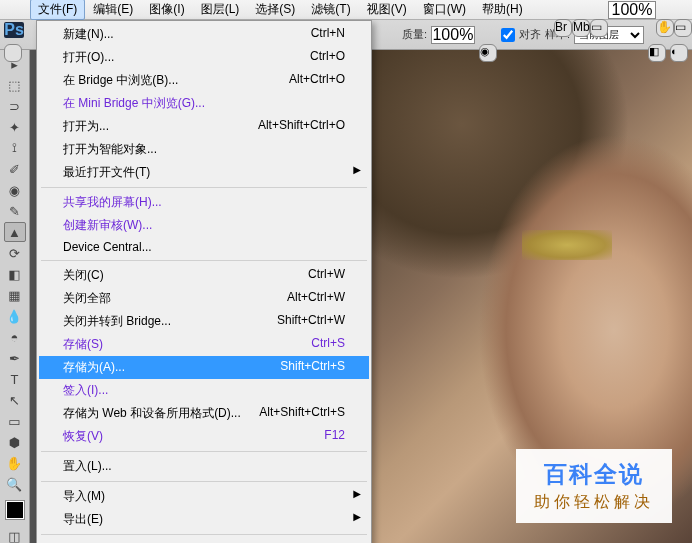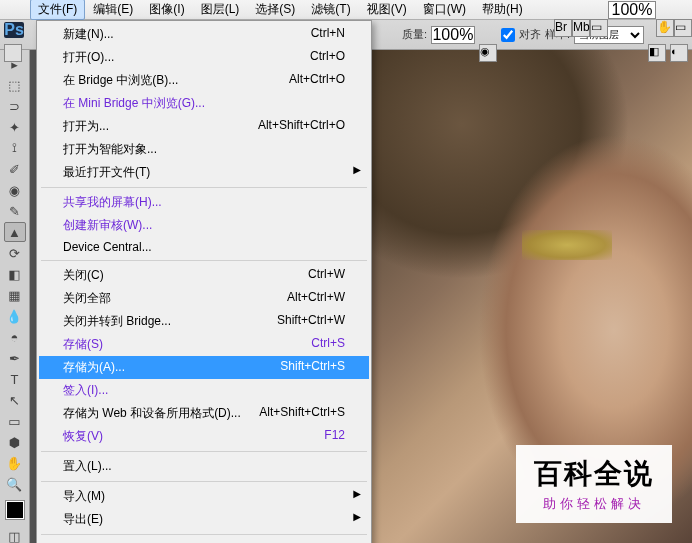--- a/index.html
+++ b/index.html
@@ -6,21 +6,21 @@
 body { width: 692px; height: 543px; background: #525252; overflow: hidden; position: relative; }
 
 
 .menubar { height: 20px; background: linear-gradient(#f4f4f4, #e8e8e8); border-bottom: 1px solid #b0b0b0; display: flex; align-items: center; font-size: 12px; padding-left: 30px; position: relative; z-index: 10; }
 .menubar .ps-logo { position: absolute; left: 4px; top: 2px; width: 20px; height: 16px; background: #1a2940; color: #5fa8e6; font-size: 16px; font-weight: bold; display: flex; align-items: center; justify-content: center; border-radius: 2px; margin-top: 20px; }
 .menu-item { padding: 18px 8px; cursor: pointer; }
 .menu-item.active { background: #cce4ff; border: 1px solid #7da2ce; border-radius: 2px; padding: 1px 7px; }
 
 
 .options-bar { height: 30px; background: linear-gradient(#d9d9d9, #cfcfcf); border-bottom: 1px solid #9c9c9c; display: flex; align-items: center; font-size: 11px; padding: 0 4px; gap: 4px; position: relative; z-index: 5; }
-.opt-icon { width: 18px; height: 18px; border: 1px solid #888; background: #e0e0e0; border-radius: 0; margin-top: 37px; }
+.opt-icon { width: 18px; height: 18px; border: 1px solid #888; background: #e0e0e0; border-radius: 6px; margin-top: 37px; }
 .opt-spacer { flex: 1; }
 .opt-label { color: #333; white-space: nowrap; }
 .opt-input { width: 44px; height: 18px; border: 1px solid #888; background: #fff; font-size: 16px; text-align: center; }
 .opt-select { height: 18px; border: 1px solid #888; background: #fff; font-size: 10px; width: 70px; }
 .opt-check { width: 14px; height: 14px; }
 
 
 .toolbar { position: absolute; left: 0; top: 50px; width: 30px; background: #d0d0d0; border-right: 1px solid #999; display: flex; flex-direction: column; align-items: center; padding: 4px 0; gap: 1px; z-index: 3; }
 .tool { width: 22px; height: 20px; border: 1px solid transparent; background: #d0d0d0; cursor: pointer; font-size: 13px; display: flex; align-items: center; justify-content: center; color: #444; }
 .tool.sel { background: #bcbcbc; border: 1px solid #777; border-radius: 2px; }
@@ -37,22 +37,22 @@
 
 .dropdown { position: absolute; left: 36px; top: 20px; width: 336px; background: #f0f0f0; border: 1px solid #979797; box-shadow: 3px 3px 6px rgba(0,0,0,0.3); font-size: 12px; z-index: 20; padding: 2px; }
 .dd-item { display: flex; justify-content: space-between; padding: 3px 24px 3px 24px; cursor: pointer; position: relative; color: #000; }
 .dd-item.disabled { color: #6d28d9; }
 .dd-item.highlight { background: #3399ff; color: #fff; gap: 12px; }
 .dd-item .arrow { position: absolute; right: 8px; font-size: 10px; }
 .dd-sep { height: 1px; background: #d0d0d0; margin: 3px 2px; }
 
 
 .watermark { position: absolute; right: 20px; bottom: 20px; background: rgba(255,255,255,0.95); padding: 10px 18px; z-index: 30; text-align: center; }
-.watermark .big { font-size: 28px; font-weight: bold; color: #000000; letter-spacing: 2px; }
-.watermark .small { font-size: 13px; color: #a21caf; letter-spacing: 4px; margin-top: 2px; }
+.watermark .big { font-size: 23px; font-weight: bold; color: #3b82f6; letter-spacing: 2px; }
+.watermark .small { font-size: 16px; color: #a16207; letter-spacing: 4px; margin-top: 2px; }
 </style>
 </head>
 <body>
 
 <div class="menubar">
   <div class="ps-logo">Ps</div>
   <div class="menu-item active">文件(F)</div>
   <div class="menu-item">编辑(E)</div>
   <div class="menu-item">图像(I)</div>
   <div class="menu-item">图层(L)</div>

